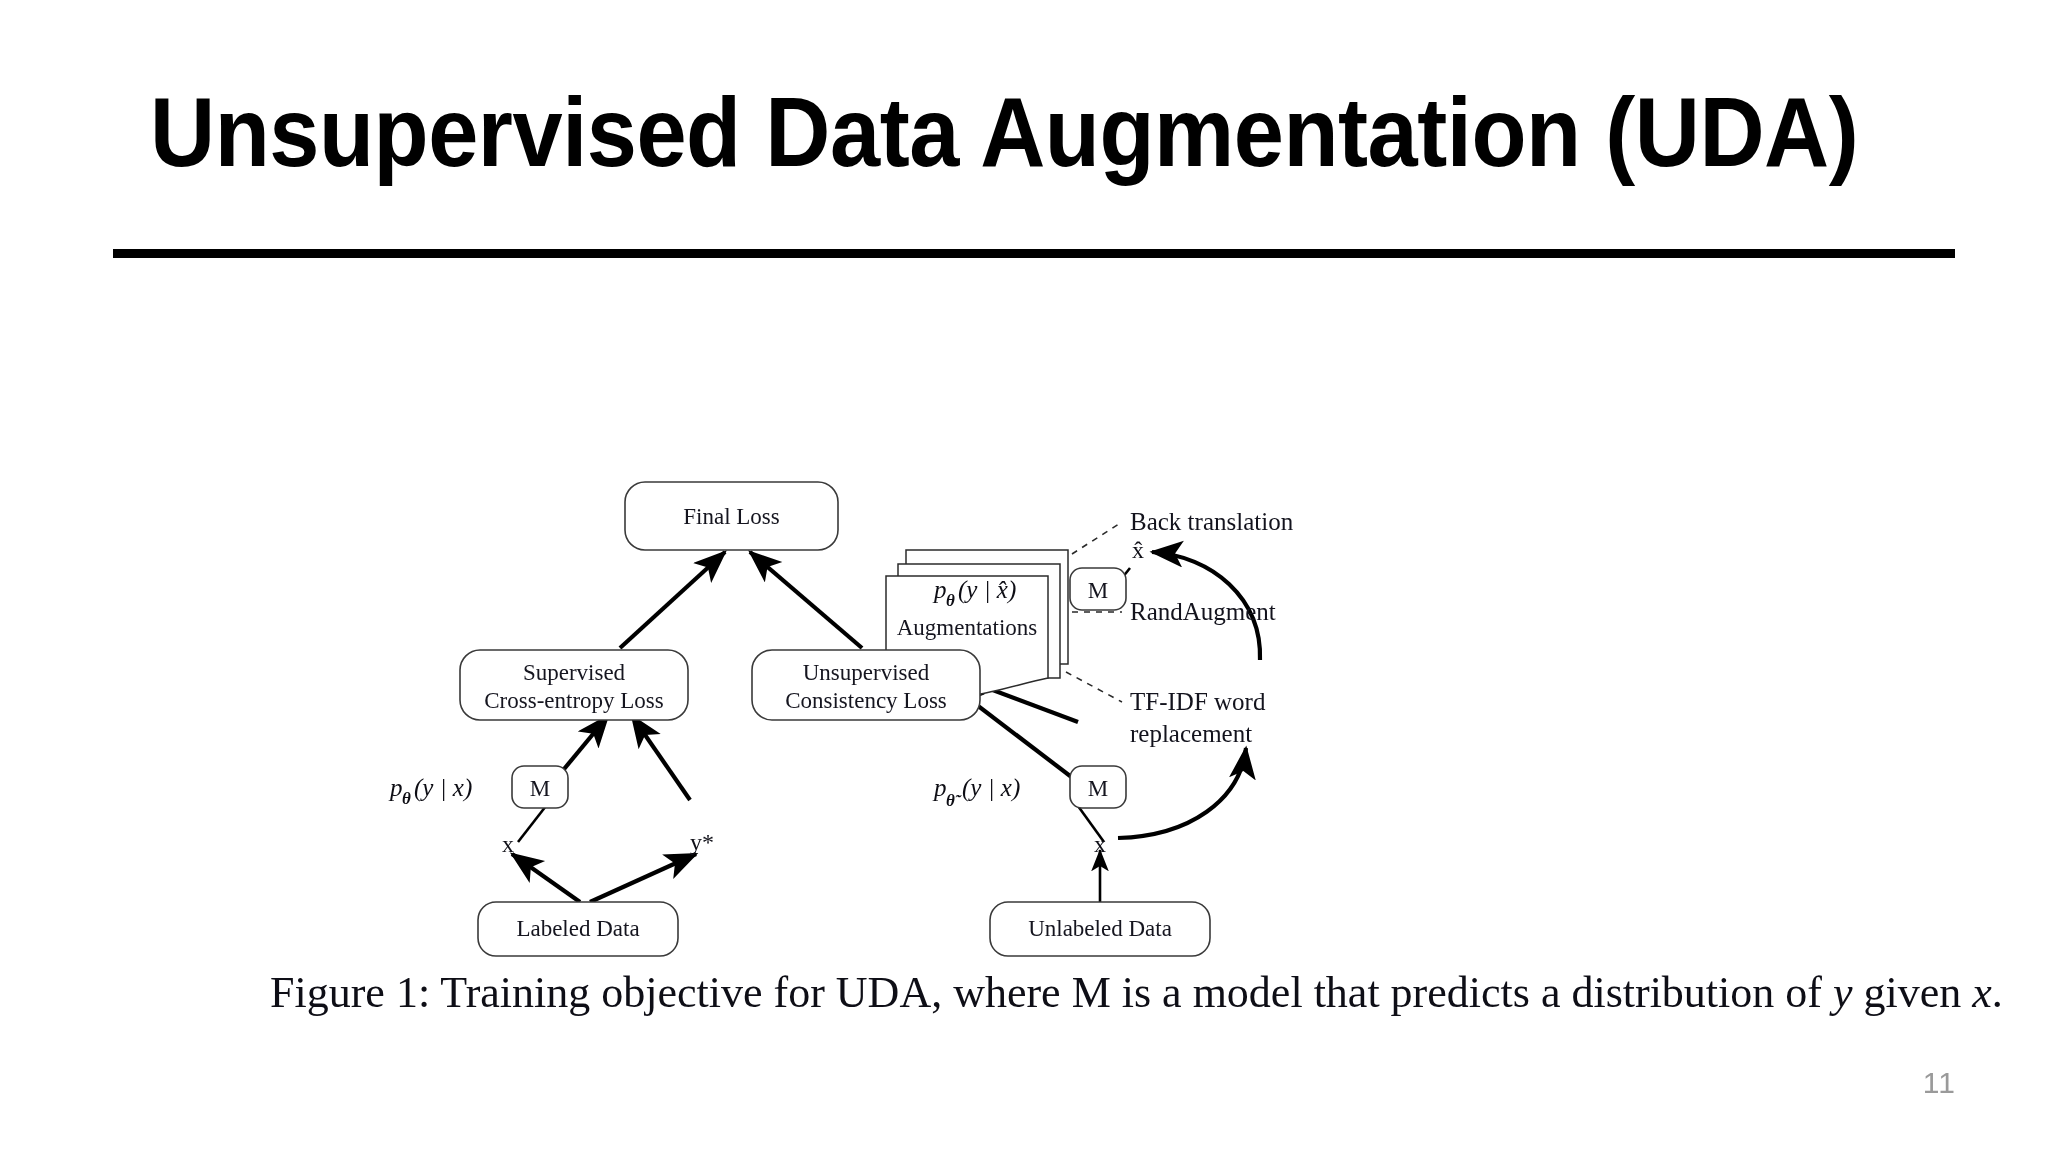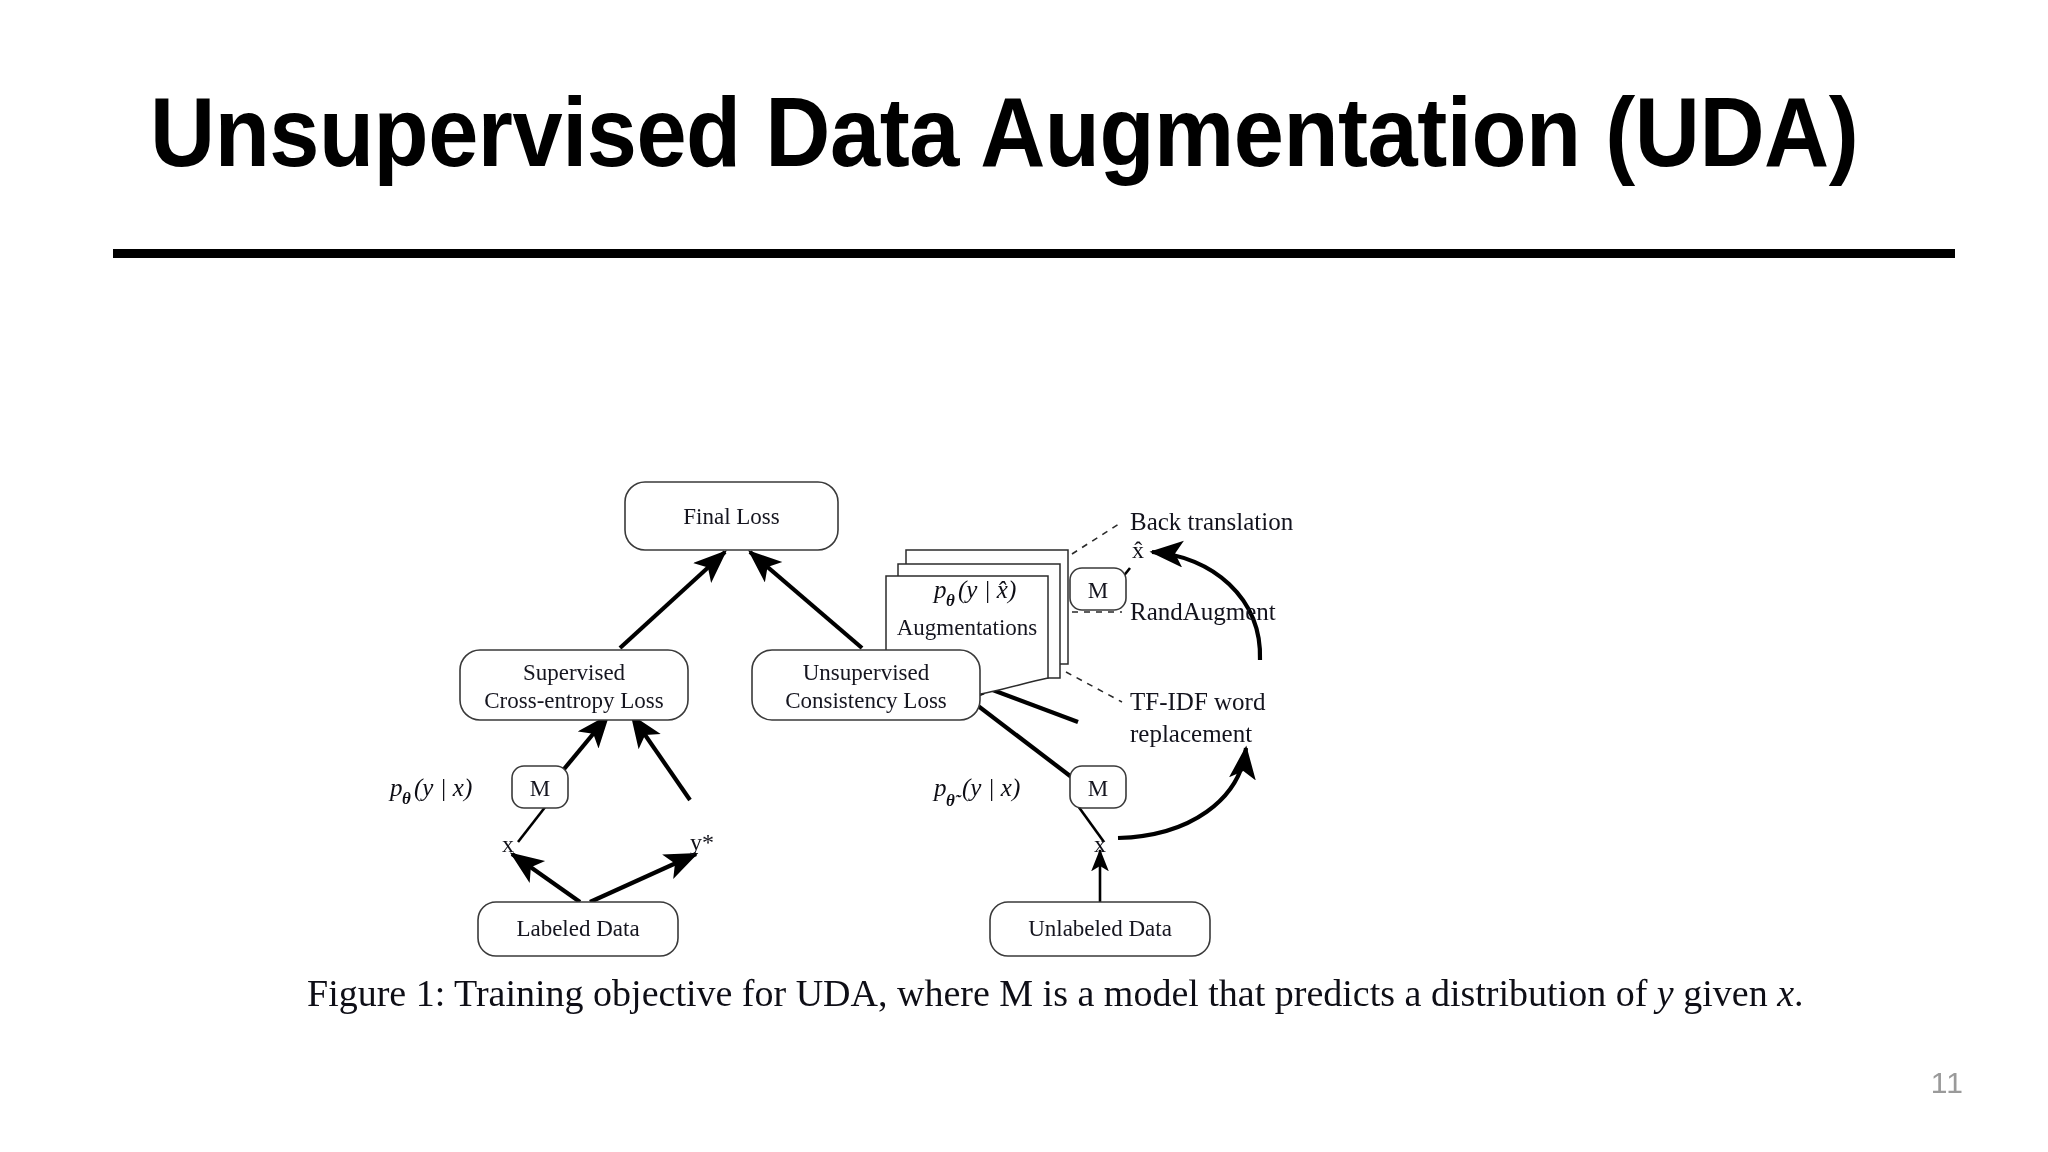--- a/index.html
+++ b/index.html
@@ -60,35 +60,34 @@
     height: 640px;
   }
 
   
   #figure-caption {
     position: absolute;
     left: 270px;
     top: 670px;
     width: 1560px;
     font-family: "Liberation Serif", serif;
-    font-size: 38px;
+    font-size: 44px;
     line-height: 46px;
     color: #0e0e16;
     white-space: nowrap;
-    margin-left: 37px;
   }
   #figure-caption .mathvar {
     font-style: italic;
     font-family: "Liberation Serif", serif;
   }
 
   
   #page-number {
     position: absolute;
-    right: 84px;
+    right: 92px;
     bottom: 52px;
     font-family: "Liberation Sans", sans-serif;
     font-size: 30px;
     color: #9a9a9a;
     letter-spacing: 1px;
   }
 
   
   .nodetext {
     font-family: "Liberation Serif", serif;

